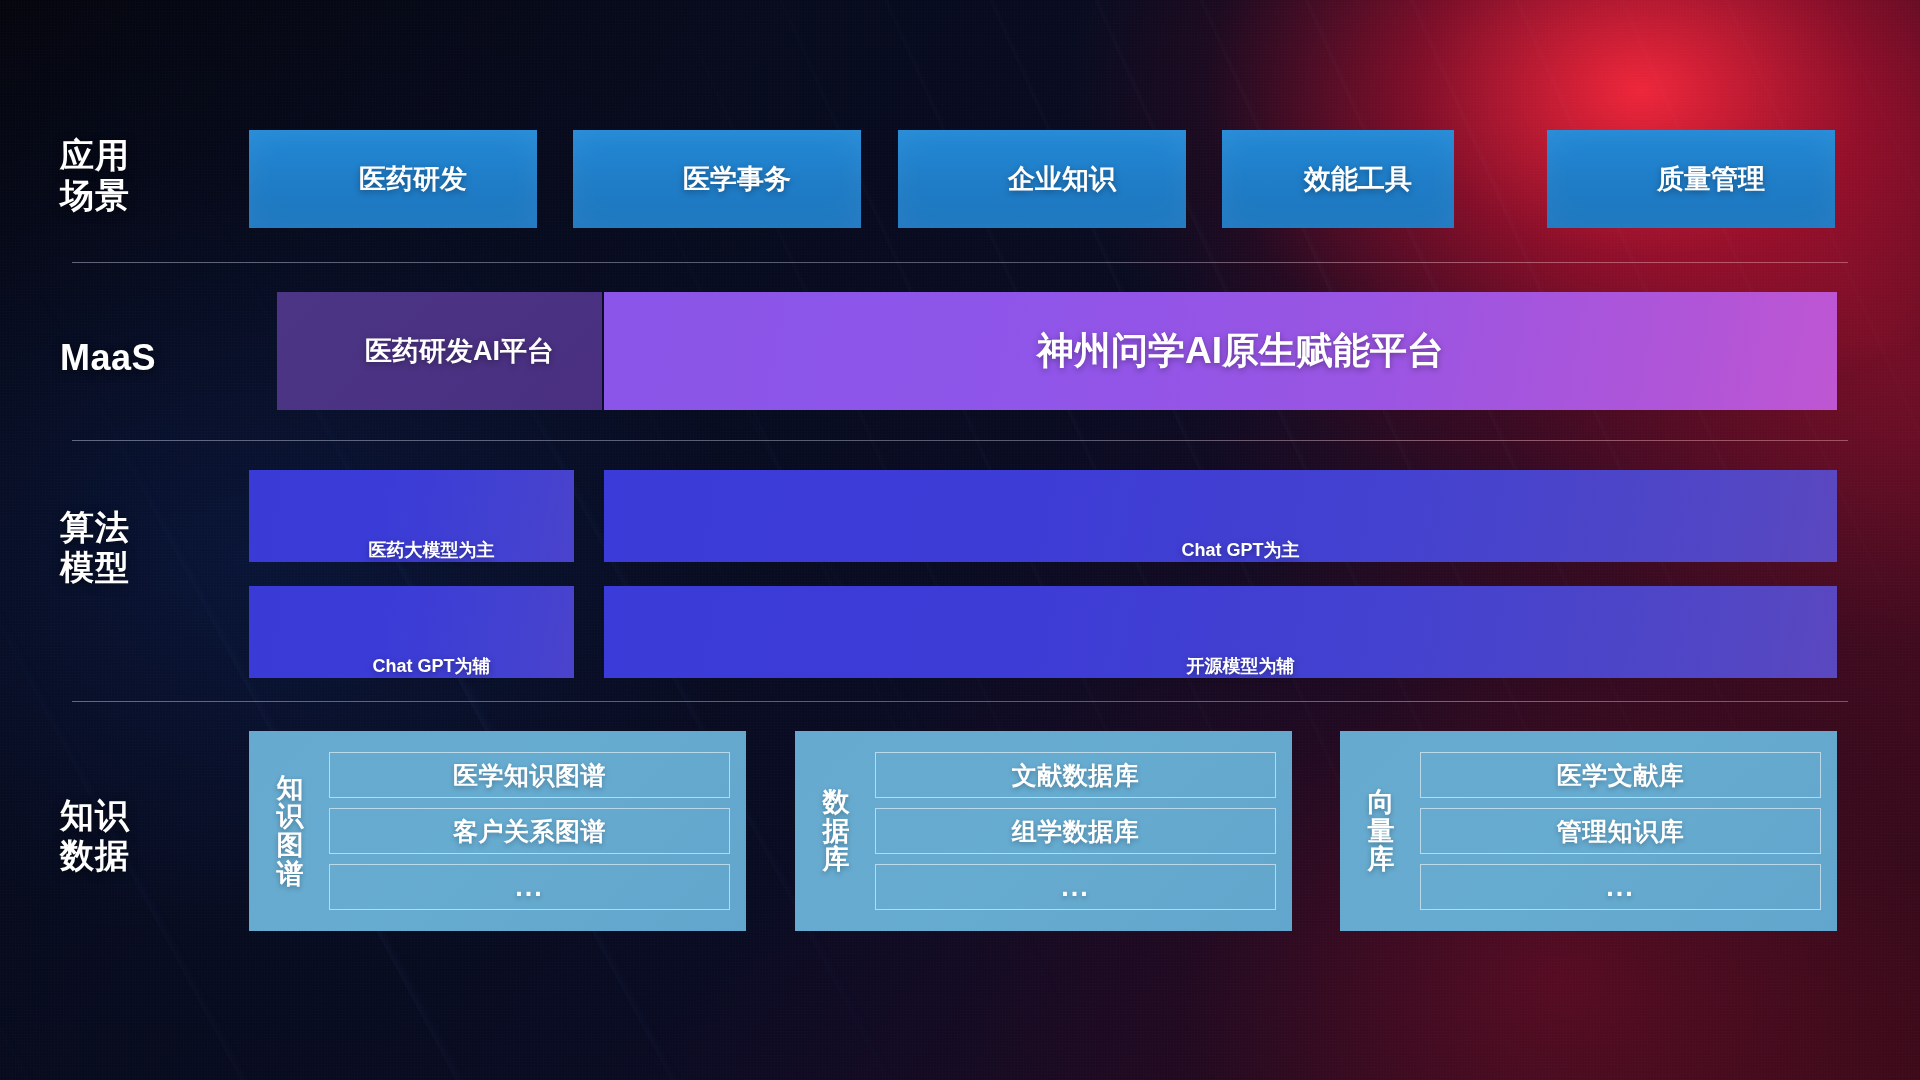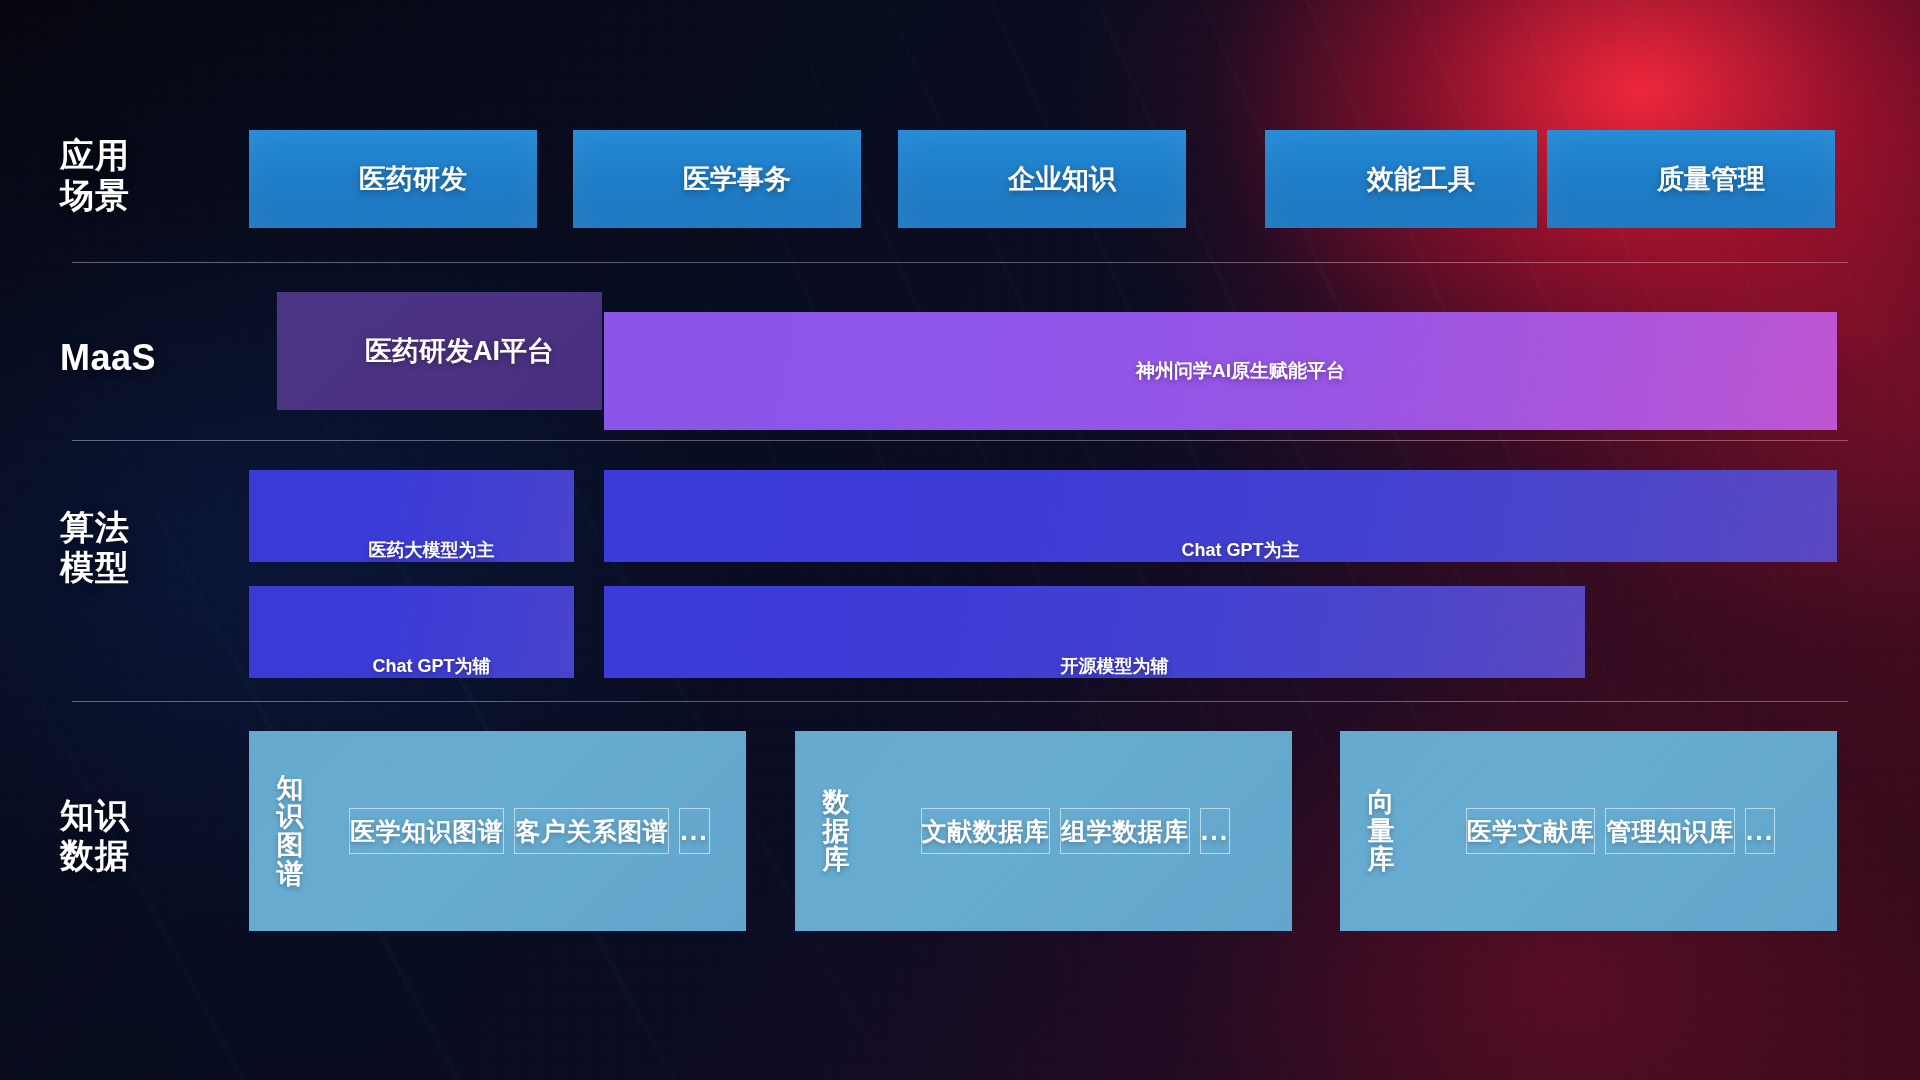--- a/index.html
+++ b/index.html
@@ -119,23 +119,22 @@
   }
 
   .card-maas-left {
     height: 118px;
     font-size: 27px;
     background: linear-gradient(135deg, #4c3585 0%, #4b3282 50%, #4a2f80 100%);
     margin-left: 28px;
   }
   .card-maas-right {
     height: 118px;
-    font-size: 19px;
+    font-size: 37px;
     background: linear-gradient(100deg, #8a55e8 0%, #8f55ea 32%, #9a55e3 62%, #b155d8 88%, #bf56d2 100%);
-    margin-top: 20px;
   }
 
   .card-algo {
     height: 92px;
     font-size: 18px;
     background: linear-gradient(100deg, #3a3ad6 0%, #3b3bd8 40%, #4040d2 70%, #4a43cd 100%);
     align-items: flex-end;
   }
   .card-algo.wide {
     background: linear-gradient(100deg, #3b3bd9 0%, #3d3cd6 35%, #4442cf 65%, #5046c6 88%, #5a48bf 100%);
@@ -157,20 +156,21 @@
     font-weight: bold;
     font-size: 27px;
     line-height: 1.06;
     text-align: center;
     letter-spacing: 0px;
     text-shadow: 0 2px 5px rgba(0,0,0,0.28);
   }
   .kpanel-items {
     flex: 1 1 auto;
     display: flex;
+    flex-direction: column;
     justify-content: center;
     gap: 10px;
     padding-left: 8px;
     padding-right: 4px;
   }
   .kitem {
     height: 46px;
     border: 1px solid rgba(255,255,255,0.55);
     display: flex;
     align-items: center;
@@ -200,21 +200,21 @@
 
     <div class="card card-app" style="left:249px; top:130px; width:288px;">
       <span>医药研发</span>
     </div>
     <div class="card card-app" style="left:573px; top:130px; width:288px;">
       <span>医学事务</span>
     </div>
     <div class="card card-app" style="left:898px; top:130px; width:288px;">
       <span>企业知识</span>
     </div>
-    <div class="card card-app" style="left:1222px; top:130px; width:272px;margin-left:43px;">
+    <div class="card card-app" style="left:1222px; top:130px; width:232px;">
       <span>效能工具</span>
     </div>
     <div class="card card-app" style="left:1547px; top:130px; width:288px;">
       <span>质量管理</span>
     </div>
 
     <div class="divider" style="top:262px;"></div>
 
     <div class="rail-label latin" style="left:60px; top:337px;">
       <div>MaaS</div>
@@ -237,21 +237,21 @@
     <div class="card card-algo" style="left:249px; top:470px; width:325px;">
       <span>医药大模型为主</span>
     </div>
     <div class="card card-algo wide" style="left:604px; top:470px; width:1233px;">
       <span>Chat GPT为主</span>
     </div>
 
     <div class="card card-algo" style="left:249px; top:586px; width:325px;">
       <span>Chat GPT为辅</span>
     </div>
-    <div class="card card-algo wide" style="left:604px; top:586px; width:981px;font-family:Liberation Mono, monospace;">
+    <div class="card card-algo wide" style="left:604px; top:586px; width:1233px;font-family:Liberation Mono, monospace;">
       <span>开源模型为辅</span>
     </div>
 
     <div class="divider" style="top:701px;"></div>
 
     <div class="rail-label" style="left:60px; top:795px;">
       <div>知识</div>
       <div>数据</div>
     </div>
 

